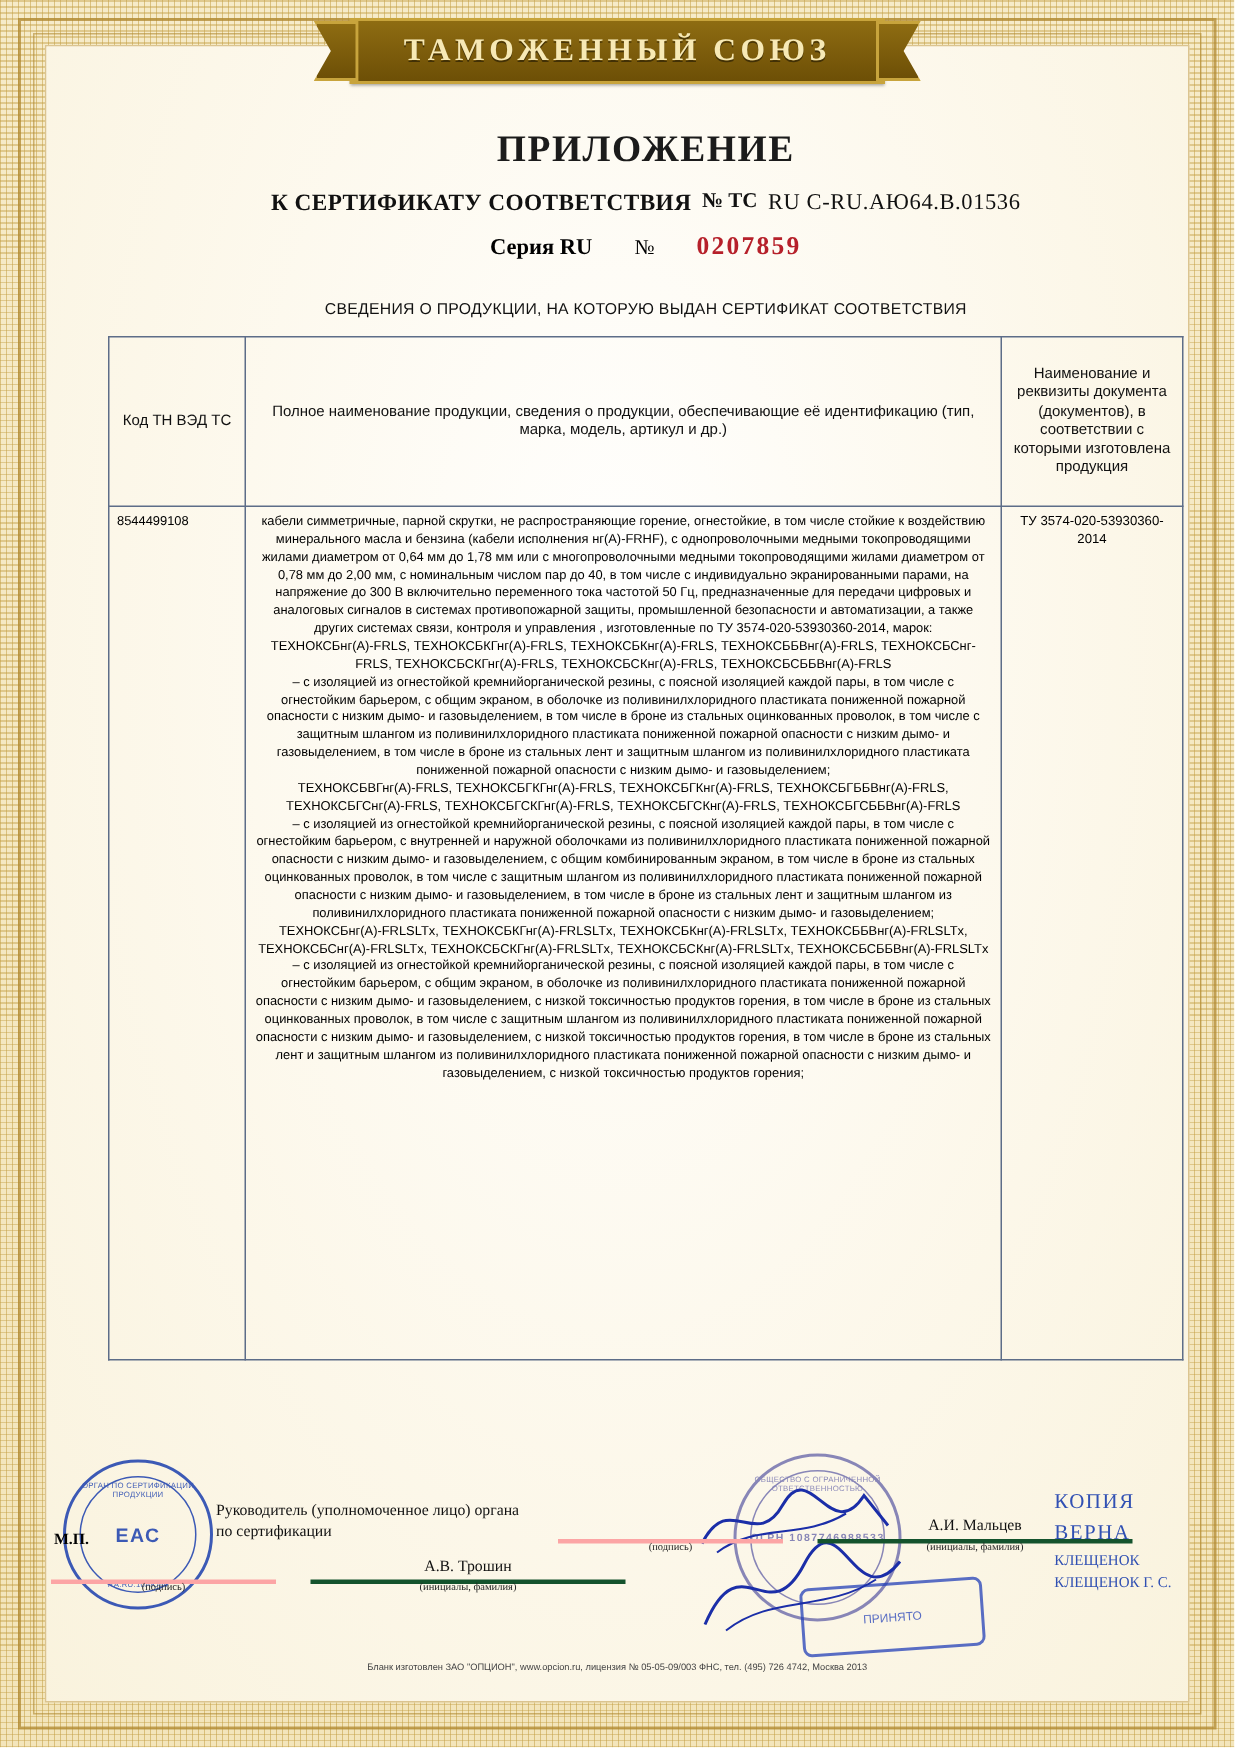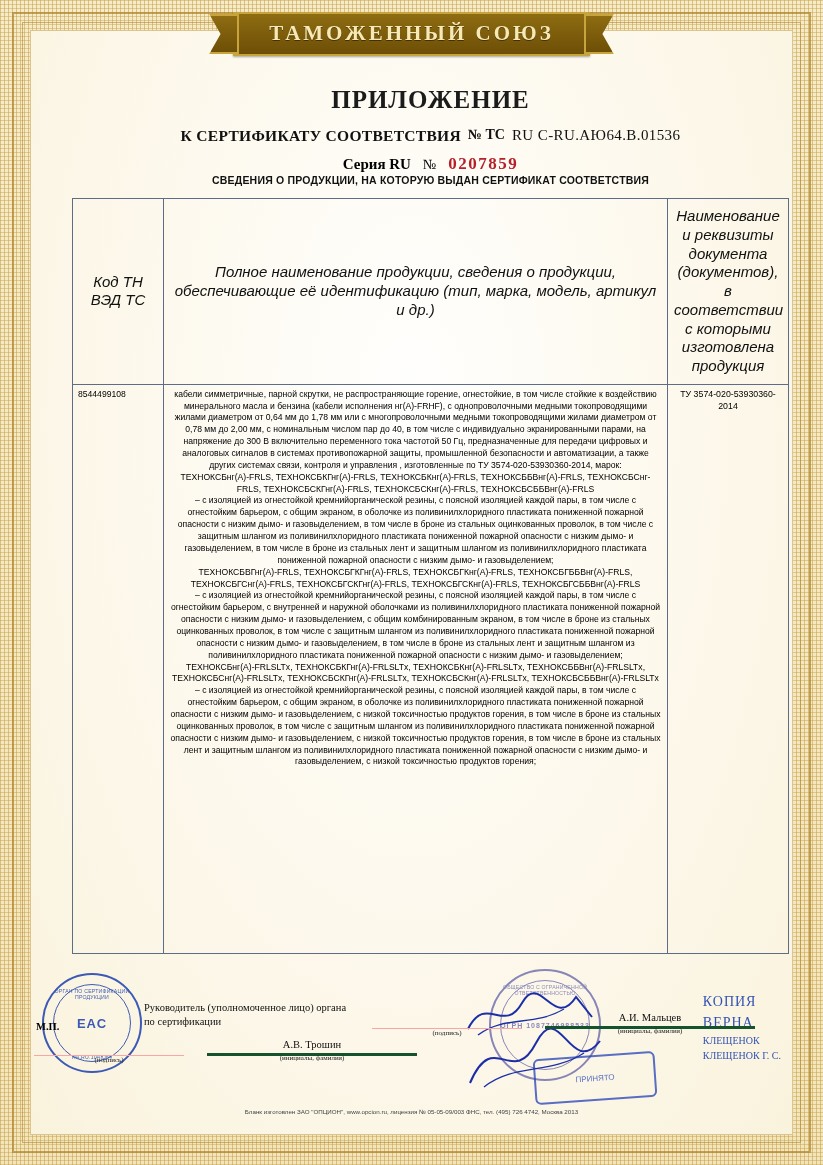--- a/index.html
+++ b/index.html
@@ -126,65 +126,65 @@
     font-weight: bold;
   }
   .subtitle-value {
     font-size: 15px;
     letter-spacing: 0.4px;
   }
   .series-row {
     display: flex;
     justify-content: center;
     align-items: baseline;
-    gap: 12px;
+    gap: 28px;
     margin-top: 9px;
     font-family: "Liberation Serif", serif;
   }
   .series-label { font-size: 15px; font-weight: bold; }
   .series-no { font-size: 14px; }
   .series-number {
     font-size: 17px;
     color: #b6202a;
     font-weight: bold;
     letter-spacing: 1.5px;
     font-family: "Liberation Serif", serif;
   }
   .section-caption {
     text-align: center;
+    margin-top: 26px;
     font-size: 10.5px;
-    font-weight: bold;
+    font-weight: normal;
     letter-spacing: 0.2px;
     color: #111;
   }
 
   
   table.info {
     margin-top: 12px;
     width: 100%;
     border-collapse: collapse;
     table-layout: fixed;
   }
   table.info td, table.info th {
     border: 1px solid #5d6d88;
     vertical-align: top;
     padding: 4px 5px;
   }
   th.h-code { width: 78px; }
   th.h-doc  { width: 108px; }
   table.info thead th {
     text-align: center;
-    font-size: 15px;
+    font-size: 10px;
     font-weight: normal;
     color: #111;
     line-height: 1.25;
     padding: 8px 6px;
     vertical-align: middle;
     height: 96px;
-    font-style: italic;
   }
   td.code-cell {
     font-size: 8.6px;
     text-align: left;
     white-space: nowrap;
     padding-top: 6px;
   }
   td.desc-cell {
     font-size: 8.6px;
     line-height: 1.38;
@@ -230,21 +230,21 @@
   .sig-mp {
     position: absolute;
     left: 2px;
     top: 58px;
     font-size: 10.5px;
     font-weight: bold;
     font-family: "Liberation Serif", serif;
   }
   .rule-box {
     flex: 0 0 150px;
-    border-bottom: 1px solid #fca5a5;
+    border-bottom: 3px solid #fca5a5;
     height: 14px;
     position: relative;
   }
   .rule-cap {
     position: absolute;
     left: 0;
     right: 0;
     top: 15px;
     text-align: center;
     font-size: 7px;

